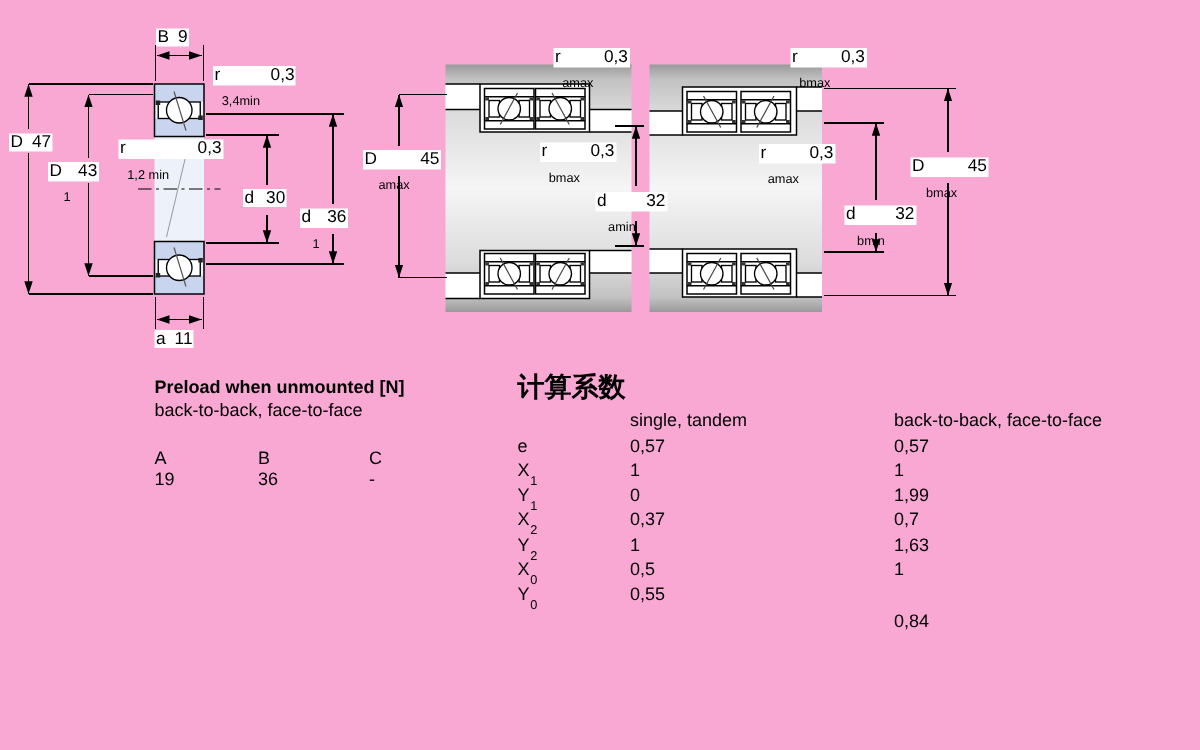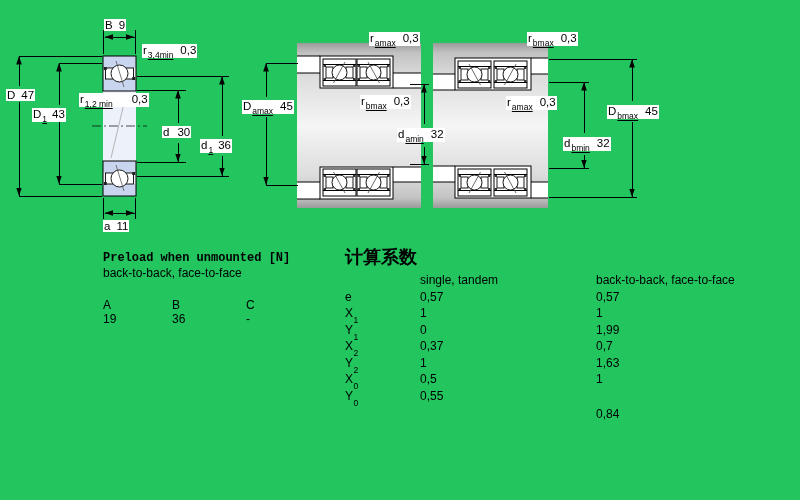--- a/index.html
+++ b/index.html
@@ -1,25 +1,25 @@
 <!DOCTYPE html>
 <html><head>
 <meta charset="utf-8">
 <style>
   html,body{margin:0;padding:0;background:#fff;}
-  #canvas{position:relative;width:800px;height:500px;background:#22c55e;overflow:hidden;
+  #canvas{position:relative;width:800px;height:500px;background:#f9a8d4;overflow:hidden;
           font-family:"Liberation Sans","DejaVu Sans",sans-serif;color:#000;}
   svg{position:absolute;left:0;top:0;}
   .lbl{position:absolute;font-size:11.5px;line-height:12px;white-space:nowrap;background:#fff;padding:0 1px;}
-  .lbl sub{font-size:8.5px;position:relative;top:1px;left:1px;line-height:8px;text-decoration:underline;}
+  .lbl sub{font-size:8.5px;position:relative;top:14px;left:1px;line-height:8px;}
   .lbl .v{margin-left:8px;}
   .lbl .v.g6{margin-left:6px;}
   .lbl .v.g20{margin-left:20px;}
   .tbl{position:absolute;font-size:12px;line-height:14px;}
-  .tbl .t{font-weight:bold;position:absolute;white-space:nowrap;font-family:Liberation Mono, monospace;}
+  .tbl .t{font-weight:bold;position:absolute;white-space:nowrap;}
   .tbl .s{position:absolute;white-space:nowrap;}
   .cell{position:absolute;white-space:nowrap;}
   .cell sub{font-size:8.5px;position:relative;top:3px;left:0.5px;}
 </style>
 </head>
 <body>
 
 <div id="canvas">
 
   <svg width="680" height="245" viewBox="0 0 680 245">

